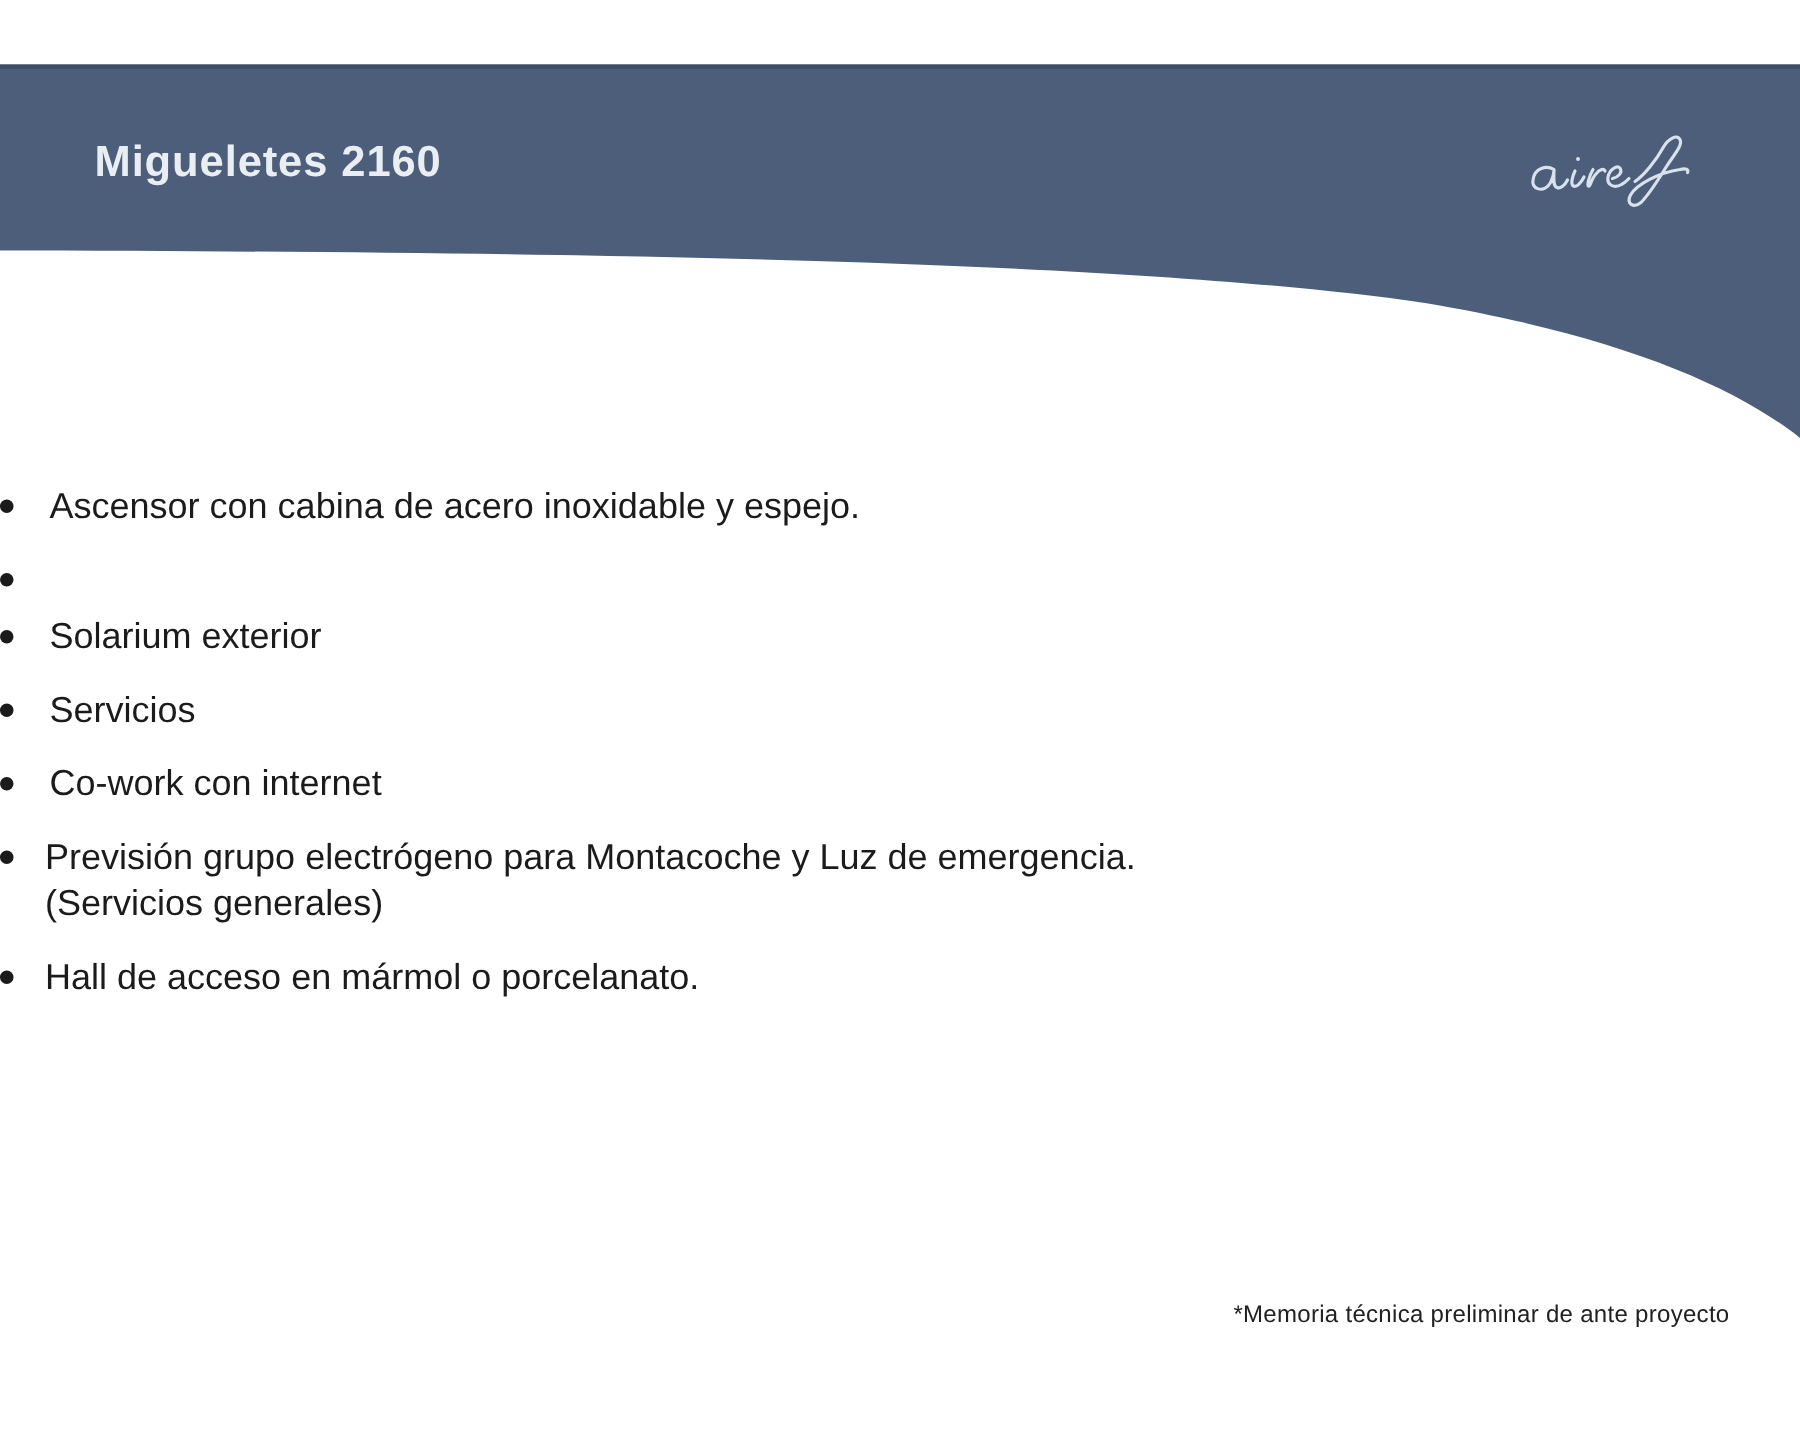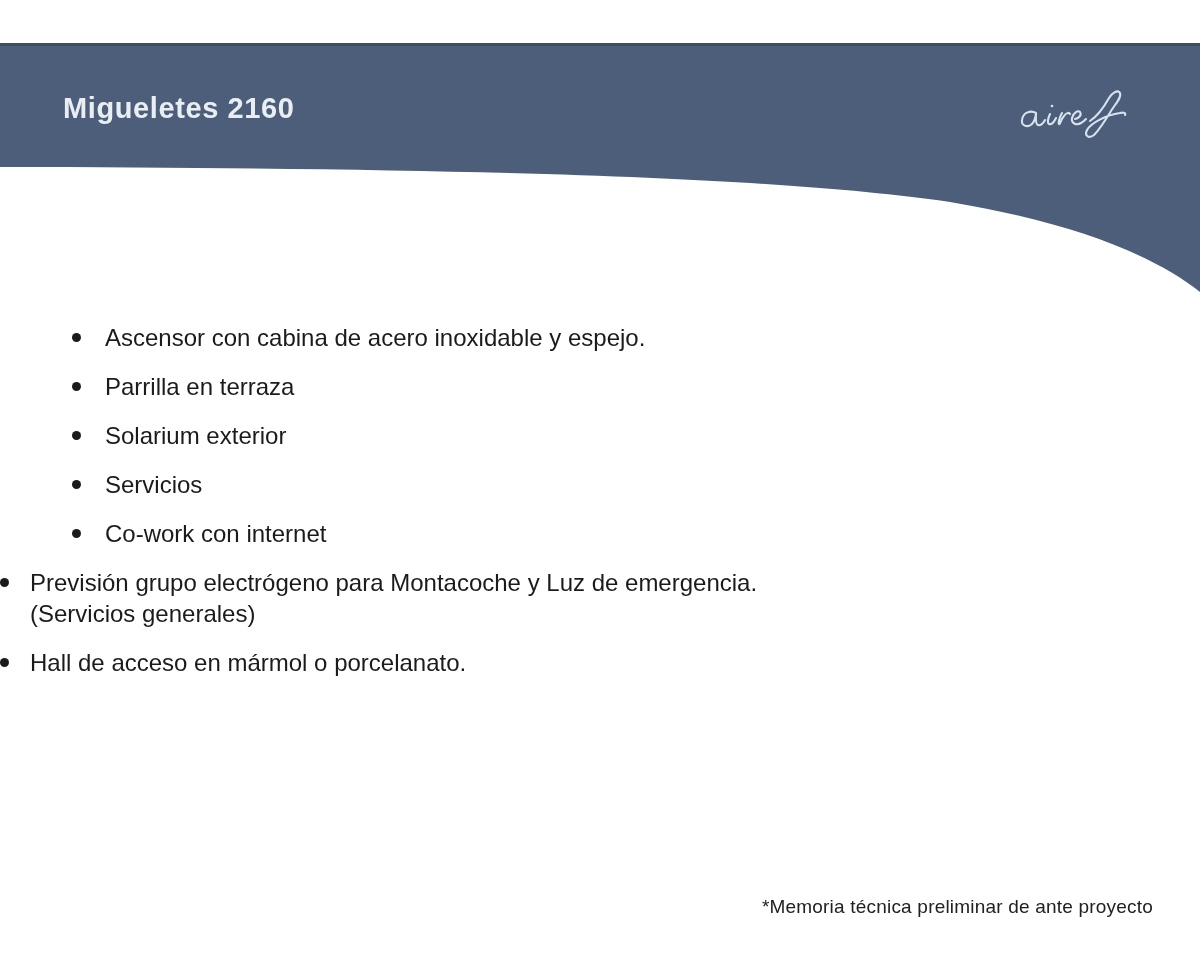--- a/index.html
+++ b/index.html
@@ -35,32 +35,32 @@
   .logo-svg circle{fill:var(--logo-stroke);}
   .feature-list{
     position:absolute;top:322px;left:0;right:0;
     list-style:none;margin:0;padding:0;
   }
   .feature-list li{
     display:flex;align-items:flex-start;
     margin-bottom:18px;
     font-size:24px;line-height:31px;color:var(--body-text);
   }
-  .feature-list li.g1{padding-left:72px;text-align:right;}
+  .feature-list li.g1{text-align:right;}
   .feature-list li.g1 .dot{margin-right:24px;}
   .feature-list li.g2{}
   .feature-list li.g2 .dot{margin-right:21px;}
   .dot{
     width:9px;height:9px;flex:0 0 9px;border-radius:50%;
     background:var(--body-text);margin-top:11px;
   }
   .txt{white-space:pre-line;}
   .footnote{
-    position:absolute;right:47px;top:896px;
-    font-size:19px;letter-spacing:0.2px;
+    position:absolute;right:47px;top:868px;
+    font-size:16px;letter-spacing:0.2px;
     color:var(--footer-text);
     margin-left:32px;
   }
 </style>
 </head>
 <body>
 
 <div class="slide">
 
   <svg class="band-svg" viewBox="0 0 1200 300" preserveAspectRatio="none" aria-hidden="true">
@@ -80,21 +80,20 @@
     <path d="M78,38 C84,34 92,24 97,15 C100,10 106,6 108,10 C110,14 104,20 99,28 C94,36 88,46 82,52 C77,56 72,53 75,47 C79,40 94,32 108,30 C112,29 114,30 113,32"></path>
   </svg>
 
   <ul class="feature-list">
     <li class="g1">
       <span class="dot"></span>
       <span class="txt">Ascensor con cabina de acero inoxidable y espejo.</span>
     </li>
     <li class="g1">
       <span class="dot"></span>
-      <span class="txt">Parrilla en terraza</span>
     </li>
     <li class="g1">
       <span class="dot"></span>
       <span class="txt">Solarium exterior</span>
     </li>
     <li class="g1">
       <span class="dot"></span>
       <span class="txt">Servicios</span>
     </li>
     <li class="g1">

